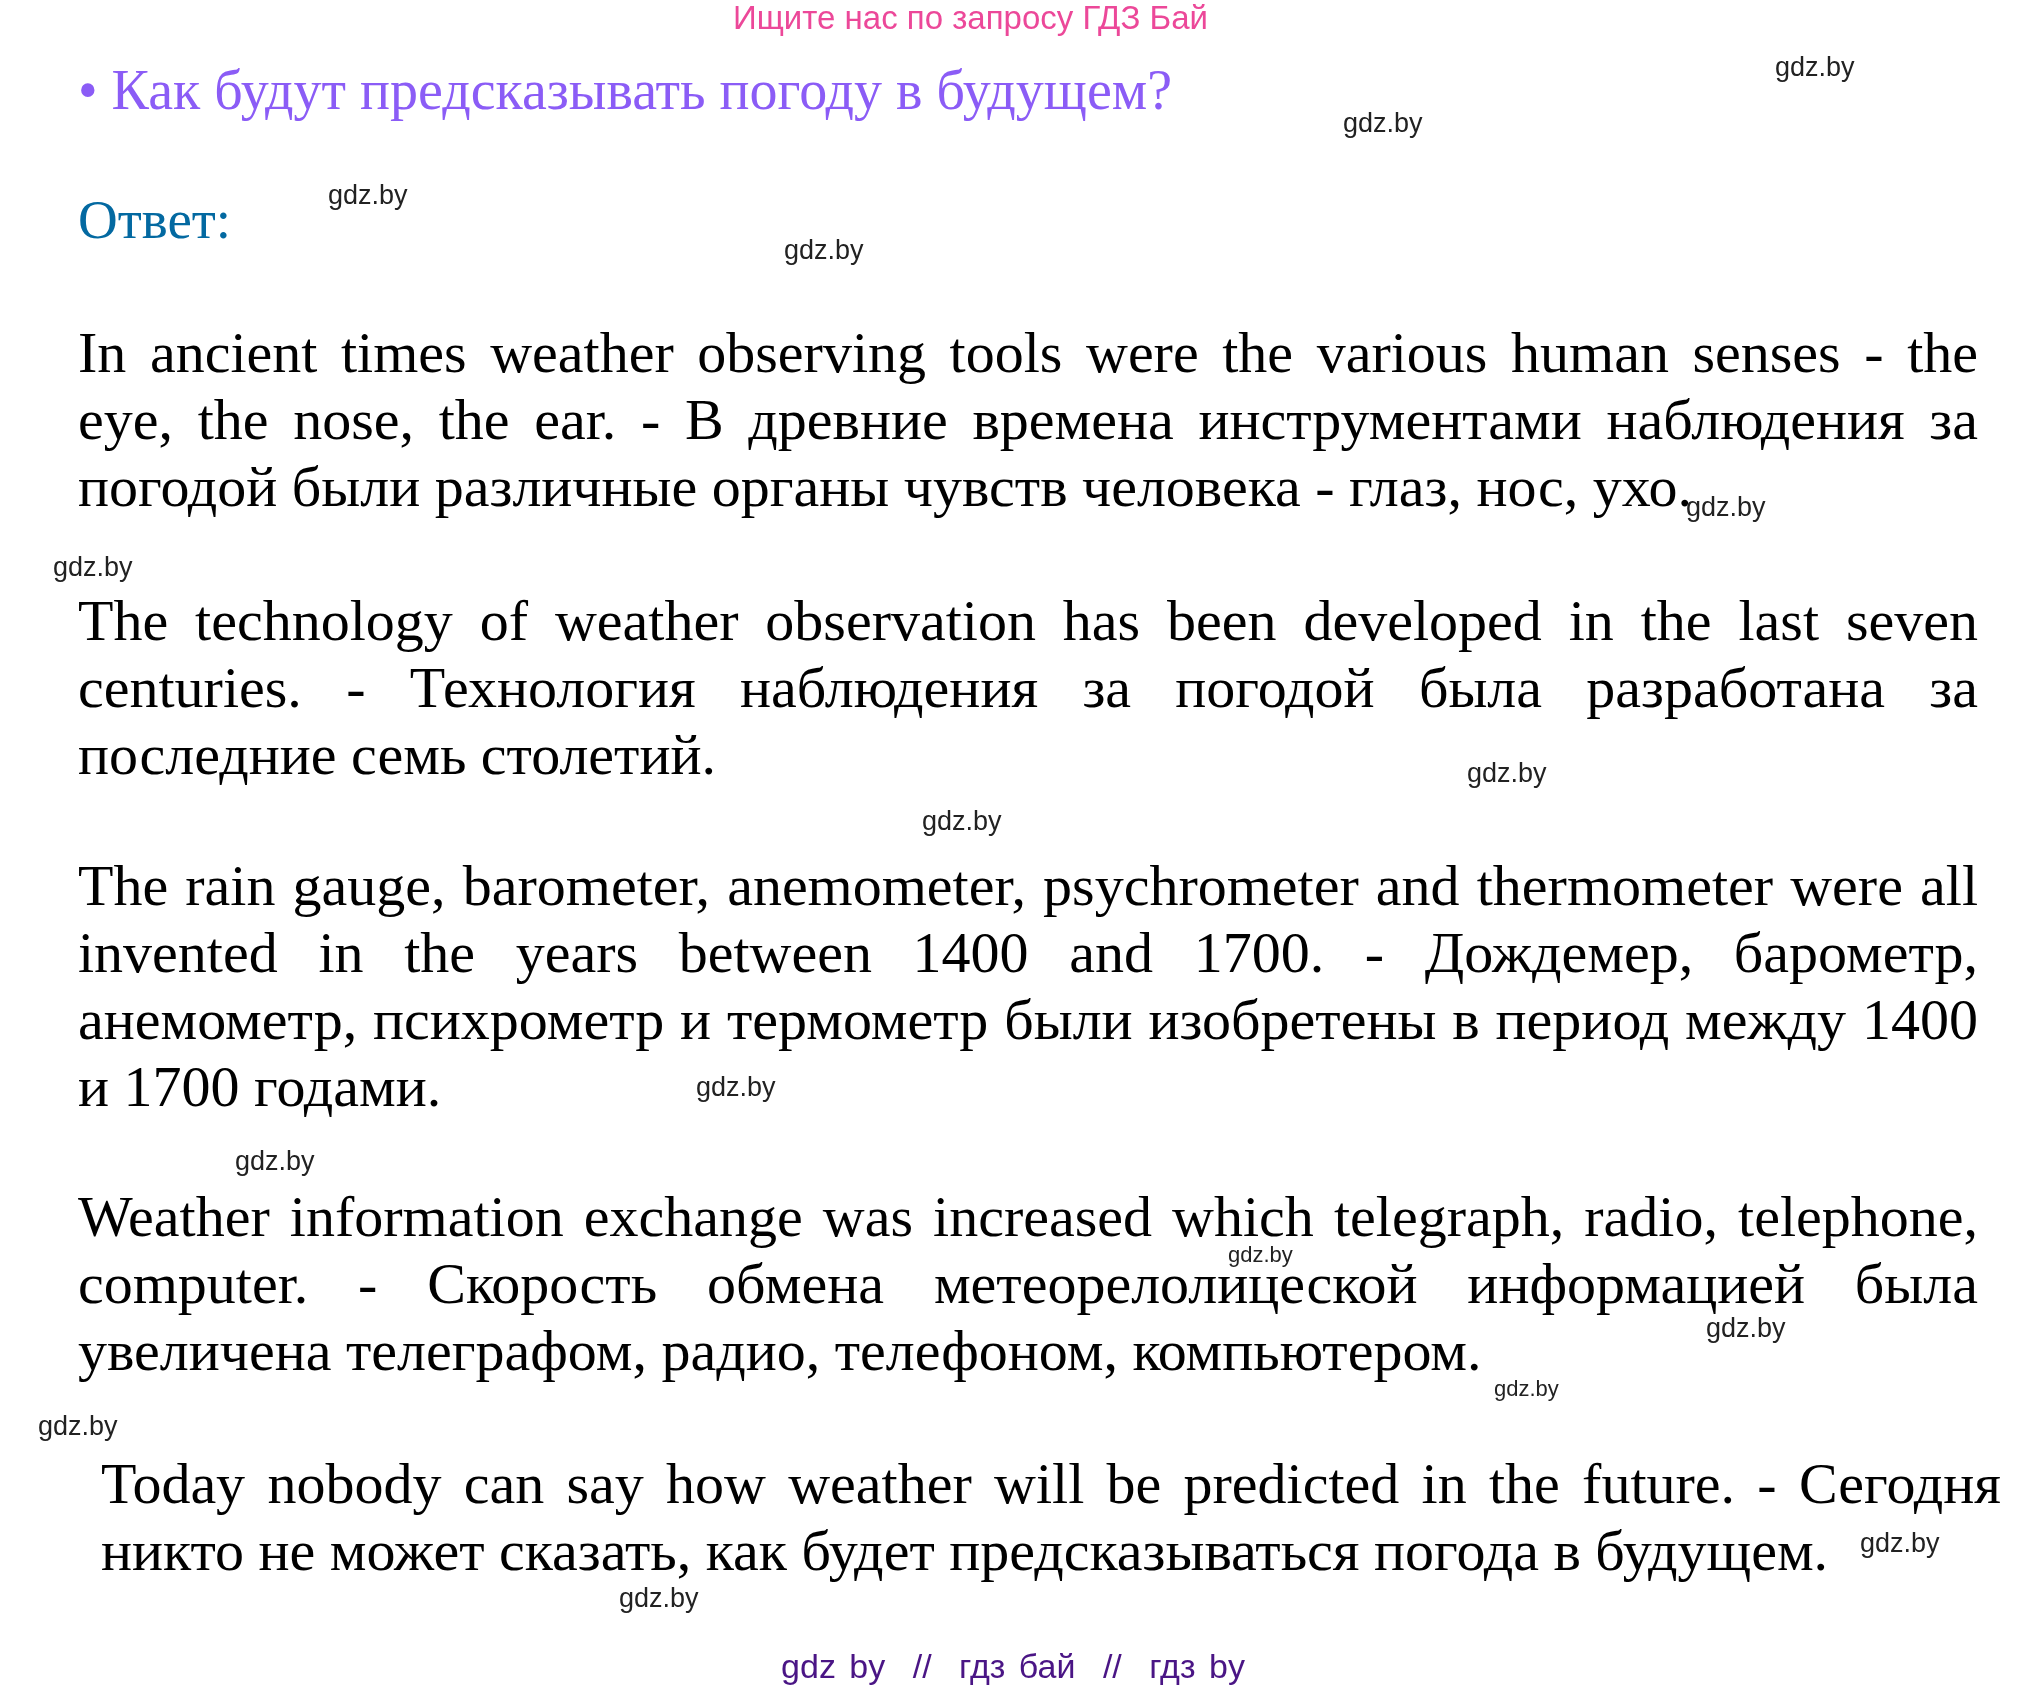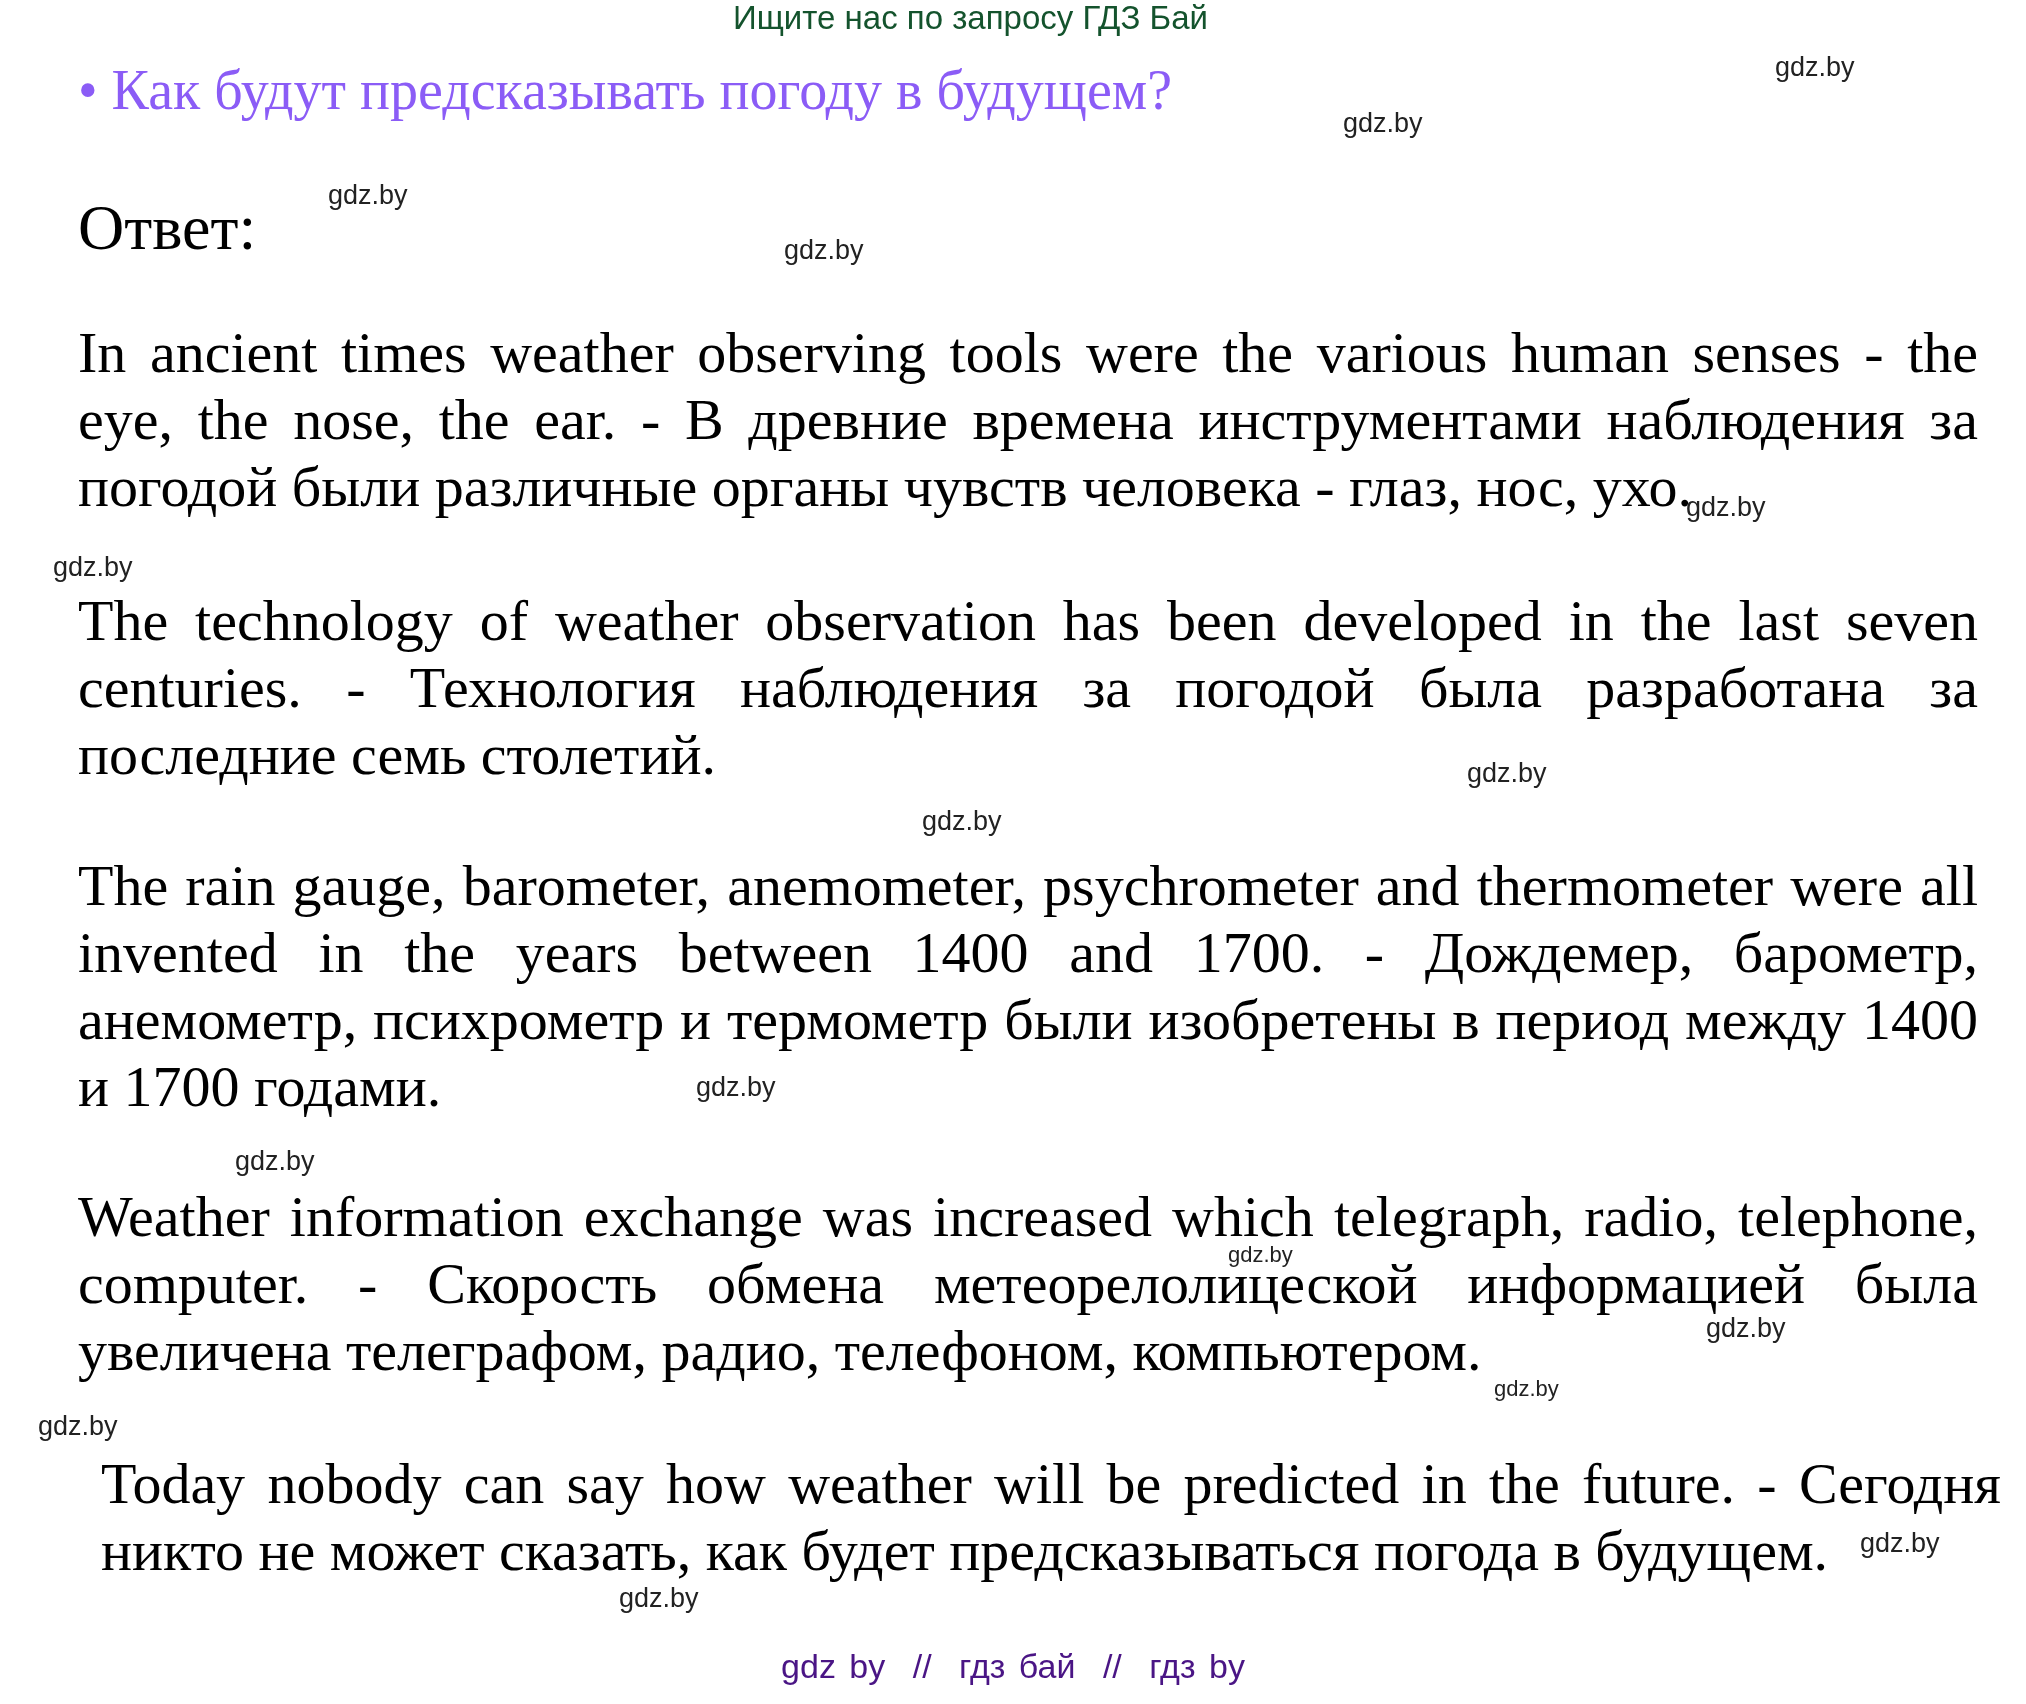--- a/index.html
+++ b/index.html
@@ -1,28 +1,28 @@
 <!DOCTYPE html>
 <html><head>
 <meta charset="utf-8">
 <style>
   html, body { margin:0; padding:0; background:#ffffff; }
   body { width:2026px; height:1704px; position:relative; overflow:hidden; }
   .banner {
     position:absolute; left:0; width:1941px; top:0; text-align:center;
     font-family:"Liberation Sans", sans-serif; font-size:33px; line-height:36px;
-    color:#14532d;
+    color:#ec4899;
   }
   .question {
     position:absolute; left:78px; top:58px;
     font-family:"Liberation Serif", serif; font-size:56px; line-height:64px; color:#8b5cf6;
   }
   .answer-label {
-    position:absolute; left:78px; top:196px;
-    font-family:"Liberation Serif", serif; font-size:64px; line-height:64px; color:#000000;
+    position:absolute; left:78px; top:188px;
+    font-family:"Liberation Serif", serif; font-size:55px; line-height:64px; color:#0369a1;
   }
   .para {
     position:absolute; left:78px; width:1900px;
     font-family:"Liberation Serif", serif; font-size:58px; line-height:67px; color:#000;
     text-align:justify; text-align-last:left; margin:0;
   }
   .wm {
     position:absolute; font-family:"Liberation Sans", sans-serif; font-size:27px;
     line-height:30px; color:#222; white-space:nowrap;
   }

